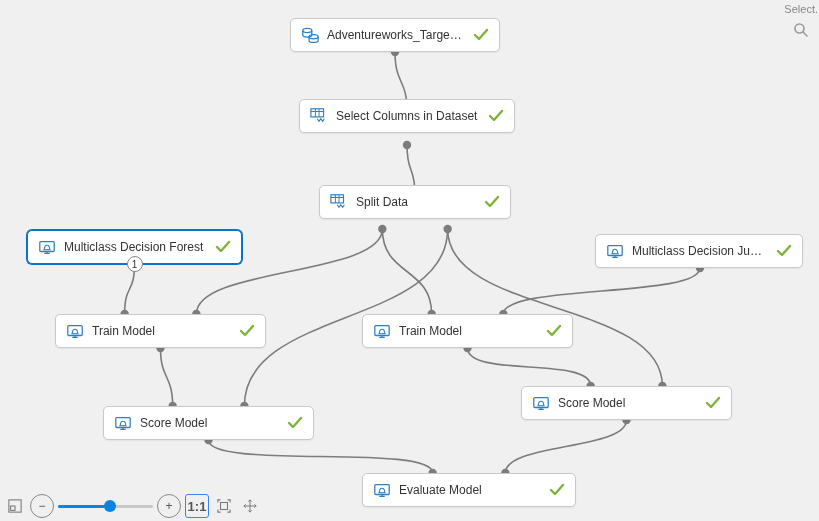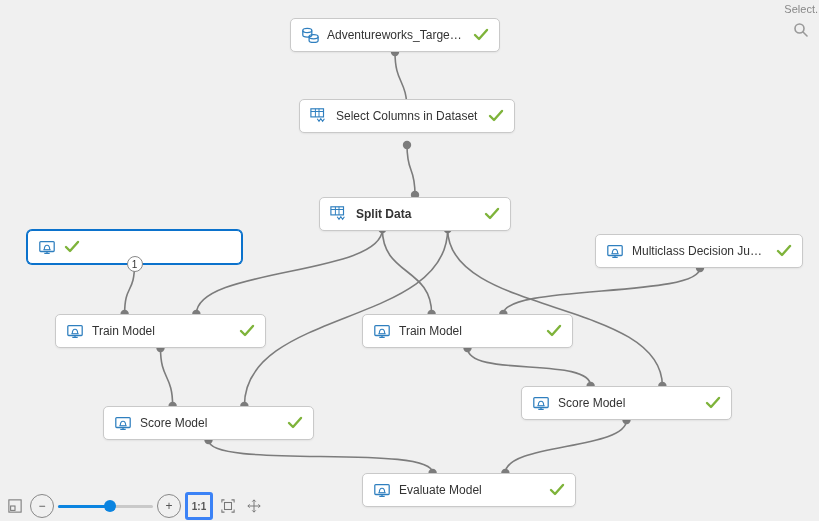--- a/index.html
+++ b/index.html
@@ -104,23 +104,23 @@
     align-items: center;
     justify-content: center;
     color: #555;
     cursor: pointer;
   }
   .tb-btn.round {
     border: 1px solid #888;
     border-radius: 50%;
   }
   .tb-btn.square {
-    border: 3px solid #3b82f6;
+    border: 1px solid #3b82f6;
     border-radius: 3px;
-    font-size: 10px;
+    font-size: 13px;
     font-weight: 600;
   }
   .slider {
     position: relative;
     width: 95px;
     height: 20px;
   }
   .slider .track {
     position: absolute;
     left: 0; right: 0; top: 9px;
@@ -208,33 +208,34 @@
     </div>
     <div class="node" style="left: 299px; top: 99px; width: 216px;">
       <span class="icon"><svg width="18" height="18">
           <use href="#ico-columns"></use>
         </svg></span>
       <span class="label">Select Columns in Dataset</span>
       <span class="status"><svg width="16" height="16">
           <use href="#ico-check"></use>
         </svg></span>
     </div>
-    <div class="node" style="left: 319px; top: 197px; width: 192px; font-weight: bold;">
+    <div class="node" style="left: 319px; top: 185px; width: 192px;">
       <span class="icon"><svg width="18" height="18">
           <use href="#ico-columns"></use>
         </svg></span>
       <span class="label">Split Data</span>
       <span class="status"><svg width="16" height="16">
           <use href="#ico-check"></use>
         </svg></span>
     </div>
     <div class="node selected" style="left: 27px; top: 230px; width: 215px;">
       <span class="icon"><svg width="18" height="18">
           <use href="#ico-algorithm"></use>
         </svg></span>
+      <span class="label">Multiclass Decision Forest</span>
       <span class="status"><svg width="16" height="16">
           <use href="#ico-check"></use>
         </svg></span>
     </div>
     <div class="node" style="left: 595px; top: 234px; width: 208px;">
       <span class="icon"><svg width="18" height="18">
           <use href="#ico-algorithm"></use>
         </svg></span>
       <span class="label">Multiclass Decision Jungle</span>
       <span class="status"><svg width="16" height="16">

